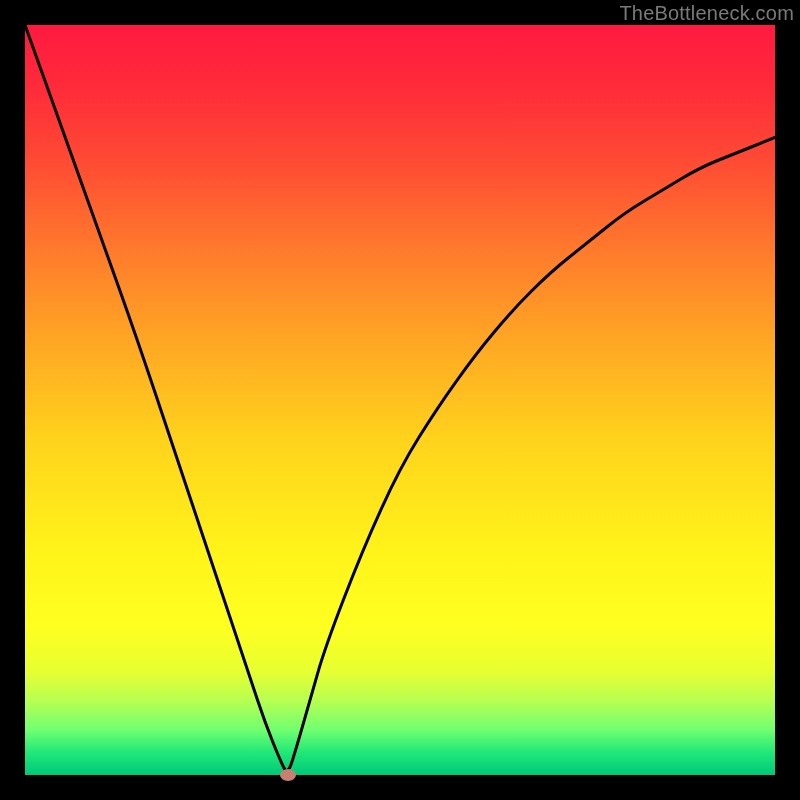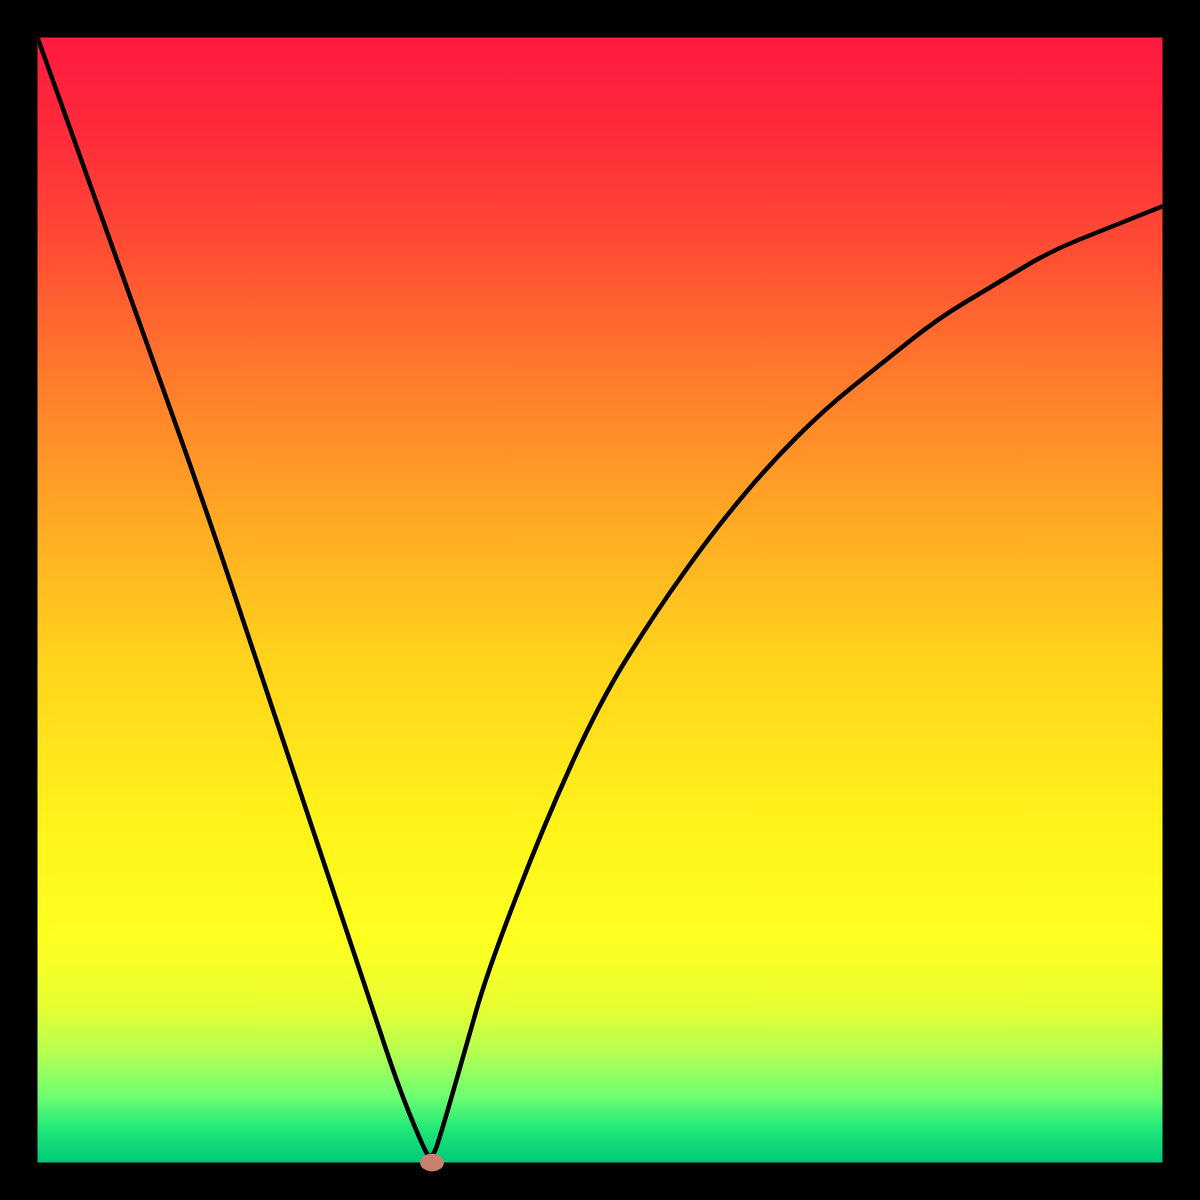--- a/index.html
+++ b/index.html
@@ -60,13 +60,14 @@
 </head>
 <body>
 
 <div class="frame">
   <div class="plot-area">
     <svg class="curve" viewBox="0 0 750 750" preserveAspectRatio="none">
       <path fill="none" stroke="#000" stroke-width="3" stroke-linejoin="round" stroke-linecap="round" d="M 0.0 0.0 Q 0.0 0.0 18.8 52.5 Q 37.5 105.0 56.3 157.5 Q 75.0 210.0 93.8 262.5 Q 112.5 315.0 131.3 371.3 Q 150.0 427.5 168.8 483.8 Q 187.5 540.0 206.3 596.3 Q 225.0 652.5 232.5 675.0 Q 240.0 697.5 247.5 716.3 Q 255.0 735.0 258.8 742.5 Q 262.5 750.0 266.3 738.8 Q 270.0 727.5 277.5 701.3 Q 285.0 675.0 292.5 648.8 Q 300.0 622.5 318.8 573.8 Q 337.5 525.0 356.3 483.8 Q 375.0 442.5 393.8 412.5 Q 412.5 382.5 431.3 356.3 Q 450.0 330.0 468.8 307.5 Q 487.5 285.0 506.3 266.3 Q 525.0 247.5 543.8 232.5 Q 562.5 217.5 581.3 202.5 Q 600.0 187.5 618.8 176.3 Q 637.5 165.0 656.3 153.8 Q 675.0 142.5 693.8 135.0 Q 712.5 127.5 731.3 120.0 T 750.0 112.5"></path>
     </svg>
     <div class="marker" style="left: 262.5px; top: 750px; background: rgb(200, 128, 112);"></div>
   </div>
+  <div class="watermark">TheBottleneck.com</div>
 </div>
 
 </body></html>

